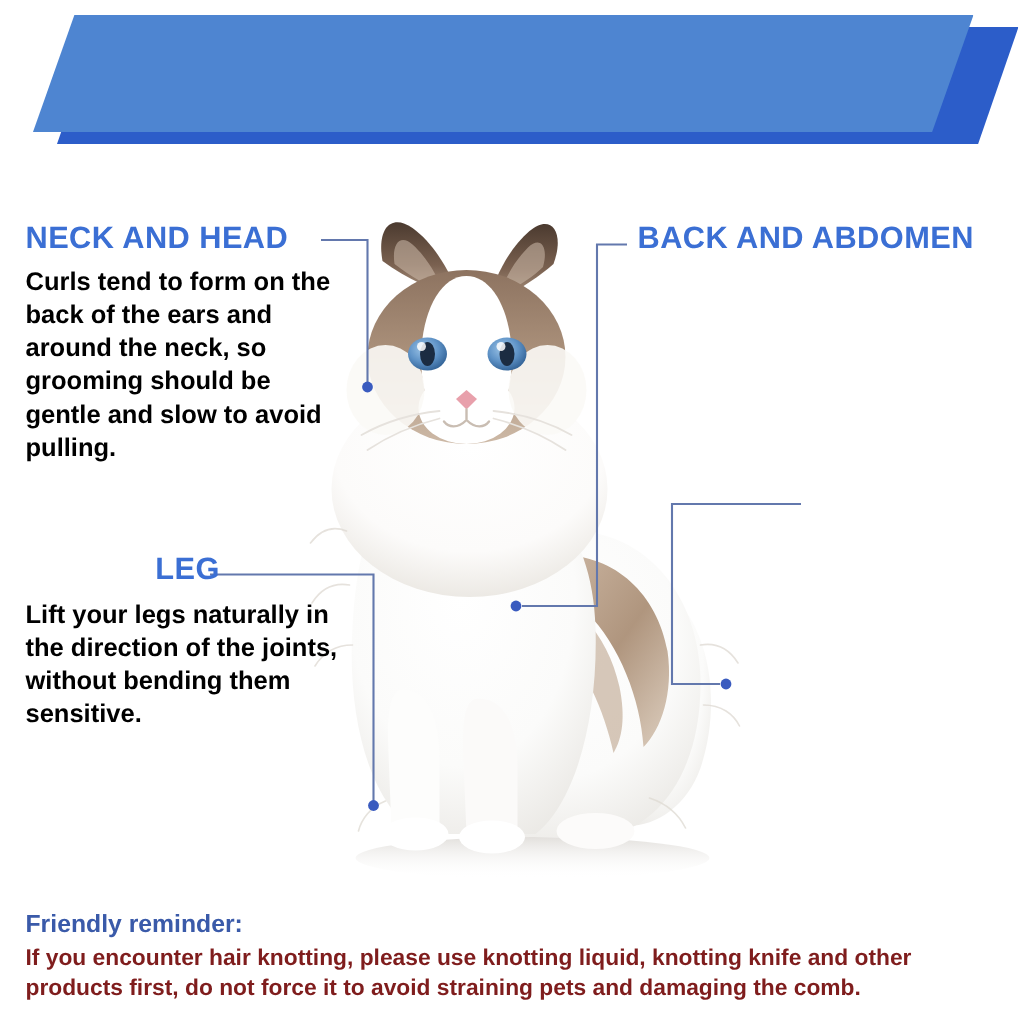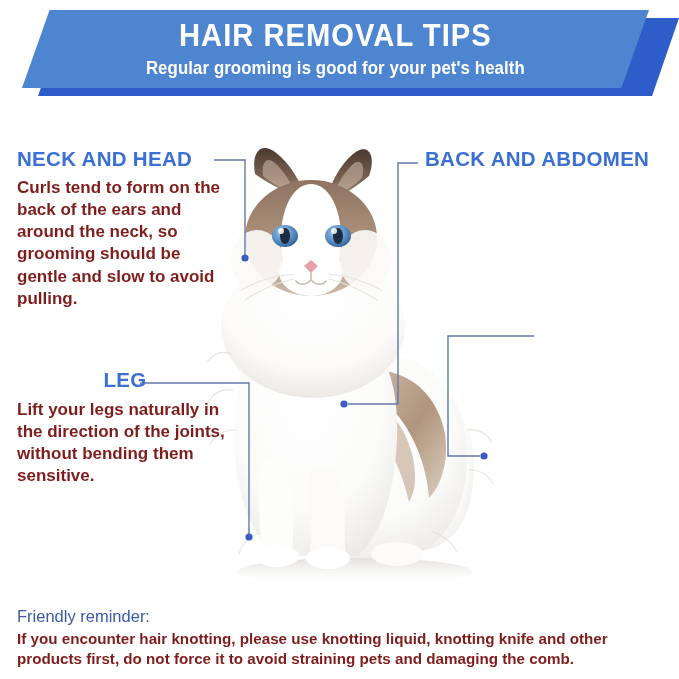--- a/index.html
+++ b/index.html
@@ -92,21 +92,21 @@
     margin: 0 0 7px 0;
     color: #3b6fd4;
     font-size: 20.5px;
     font-weight: bold;
     letter-spacing: 0.3px;
     line-height: 1.05;
     white-space: nowrap;
   }
   .callout p {
     margin: 0;
-    color: #7f1d1d;
+    color: #000000;
     font-size: 17px;
     font-weight: bold;
     line-height: 1.31;
   }
   .callout.align-right h3 { text-align: right; }
   .callout.align-center h3 { text-align: center; }
 
   #callout-neck  { left: 17px;  top: 148px; width: 218px; }
   #callout-back  { left: 425px; top: 148px; width: 252px; }
   #callout-tail  { left: 468px; top: 318px; width: 208px; }
@@ -126,43 +126,39 @@
   
   .footer-note {
     position: absolute;
     left: 17px;
     top: 606px;
     width: 650px;
   }
   .footer-title {
     color: #3a5aa9;
     font-size: 16.5px;
-    font-weight: normal;
+    font-weight: bold;
     line-height: 1.25;
     margin-bottom: 2px;
   }
   .footer-body {
     color: #7f1d1d;
     font-size: 15.2px;
     font-weight: bold;
     line-height: 1.33;
   }
 </style>
 </head>
 <body>
 
 <div id="page">
 
   <div class="banner-wrap">
     <div class="banner-back"></div>
     <div class="banner-front"></div>
-    <div class="banner-text">
-      <div class="banner-title">HAIR REMOVAL TIPS</div>
-      <div class="banner-sub">Regular grooming is good for your pet's health</div>
-    </div>
   </div>
 
   <div class="cat-stage">
     <svg class="cat-svg" viewBox="0 0 290 455" xmlns="http://www.w3.org/2000/svg">
       <defs>
         <radialGradient id="bodyG" cx="45%" cy="35%" r="75%">
           <stop offset="0%" stop-color="#ffffff"></stop>
           <stop offset="62%" stop-color="#fbfbfa"></stop>
           <stop offset="100%" stop-color="#e9e7e3"></stop>
         </radialGradient>

